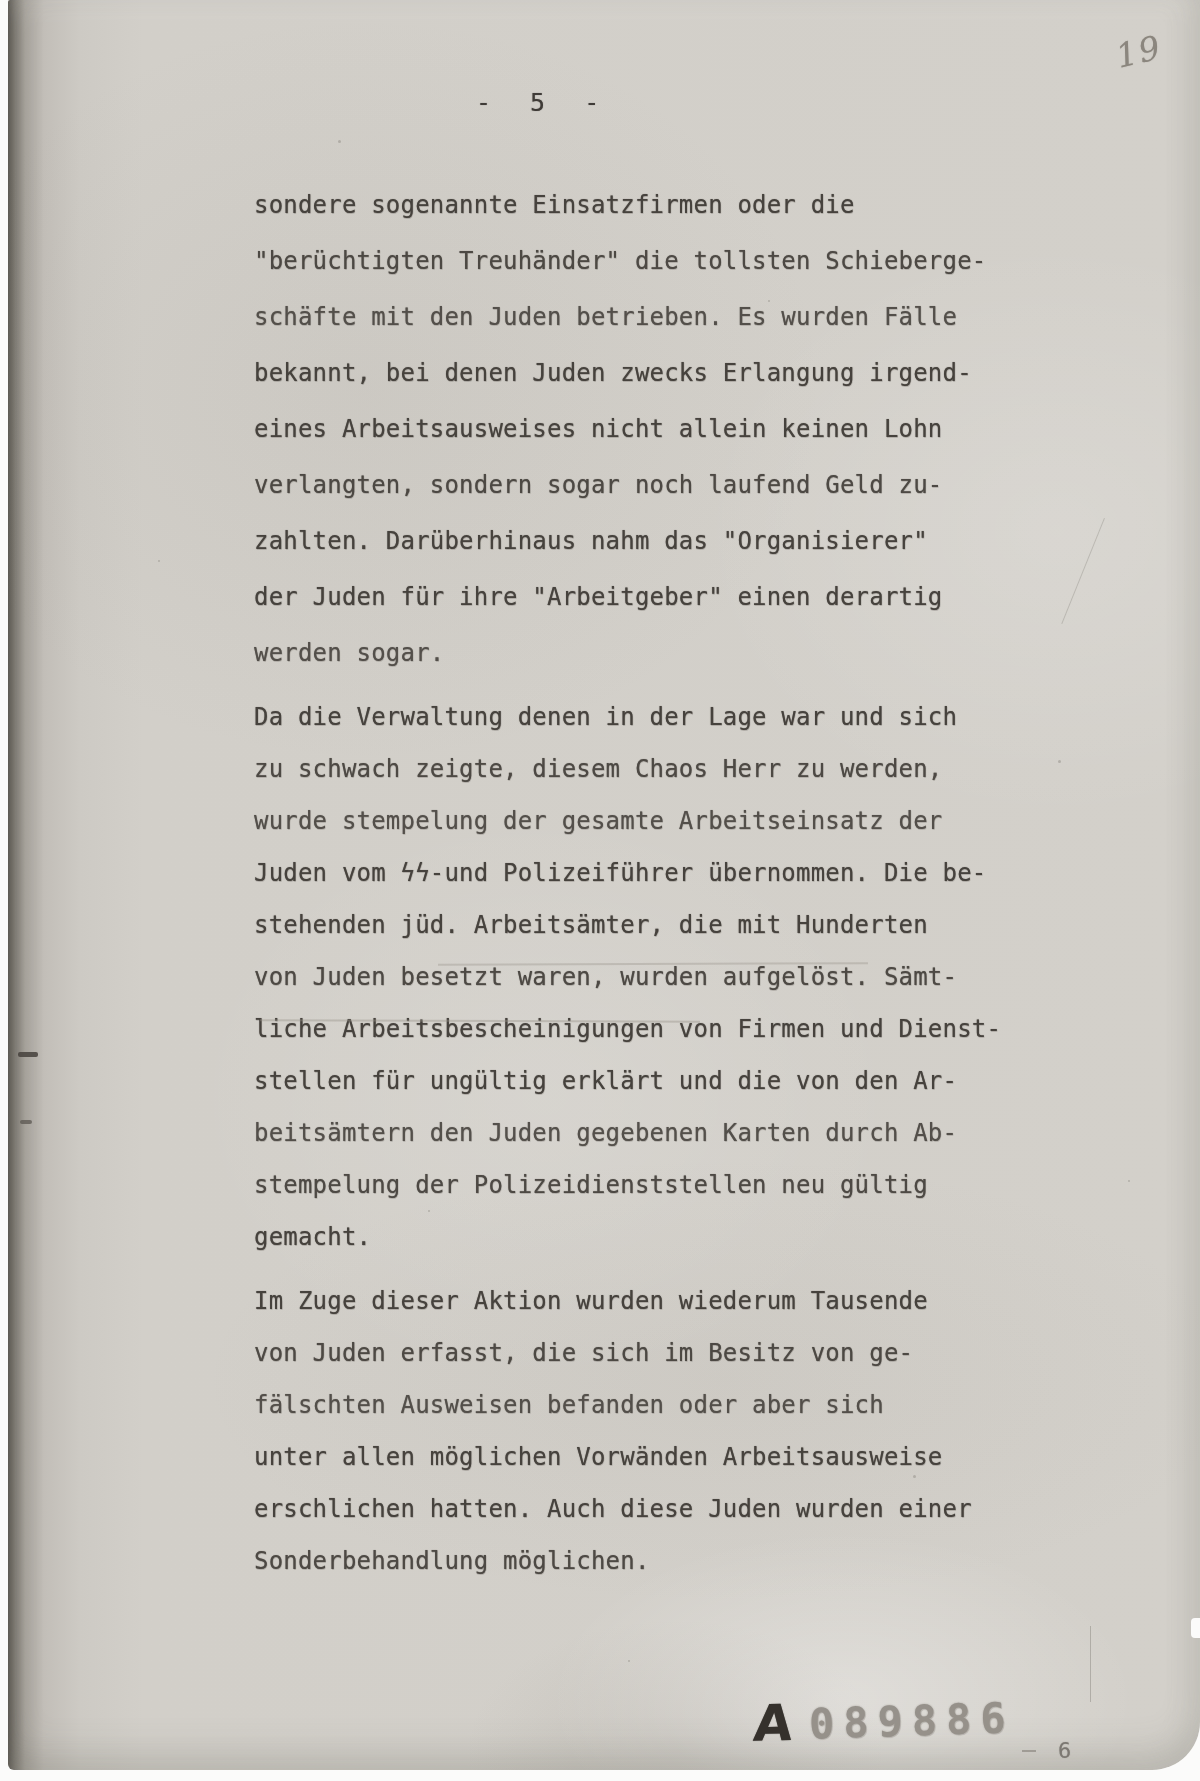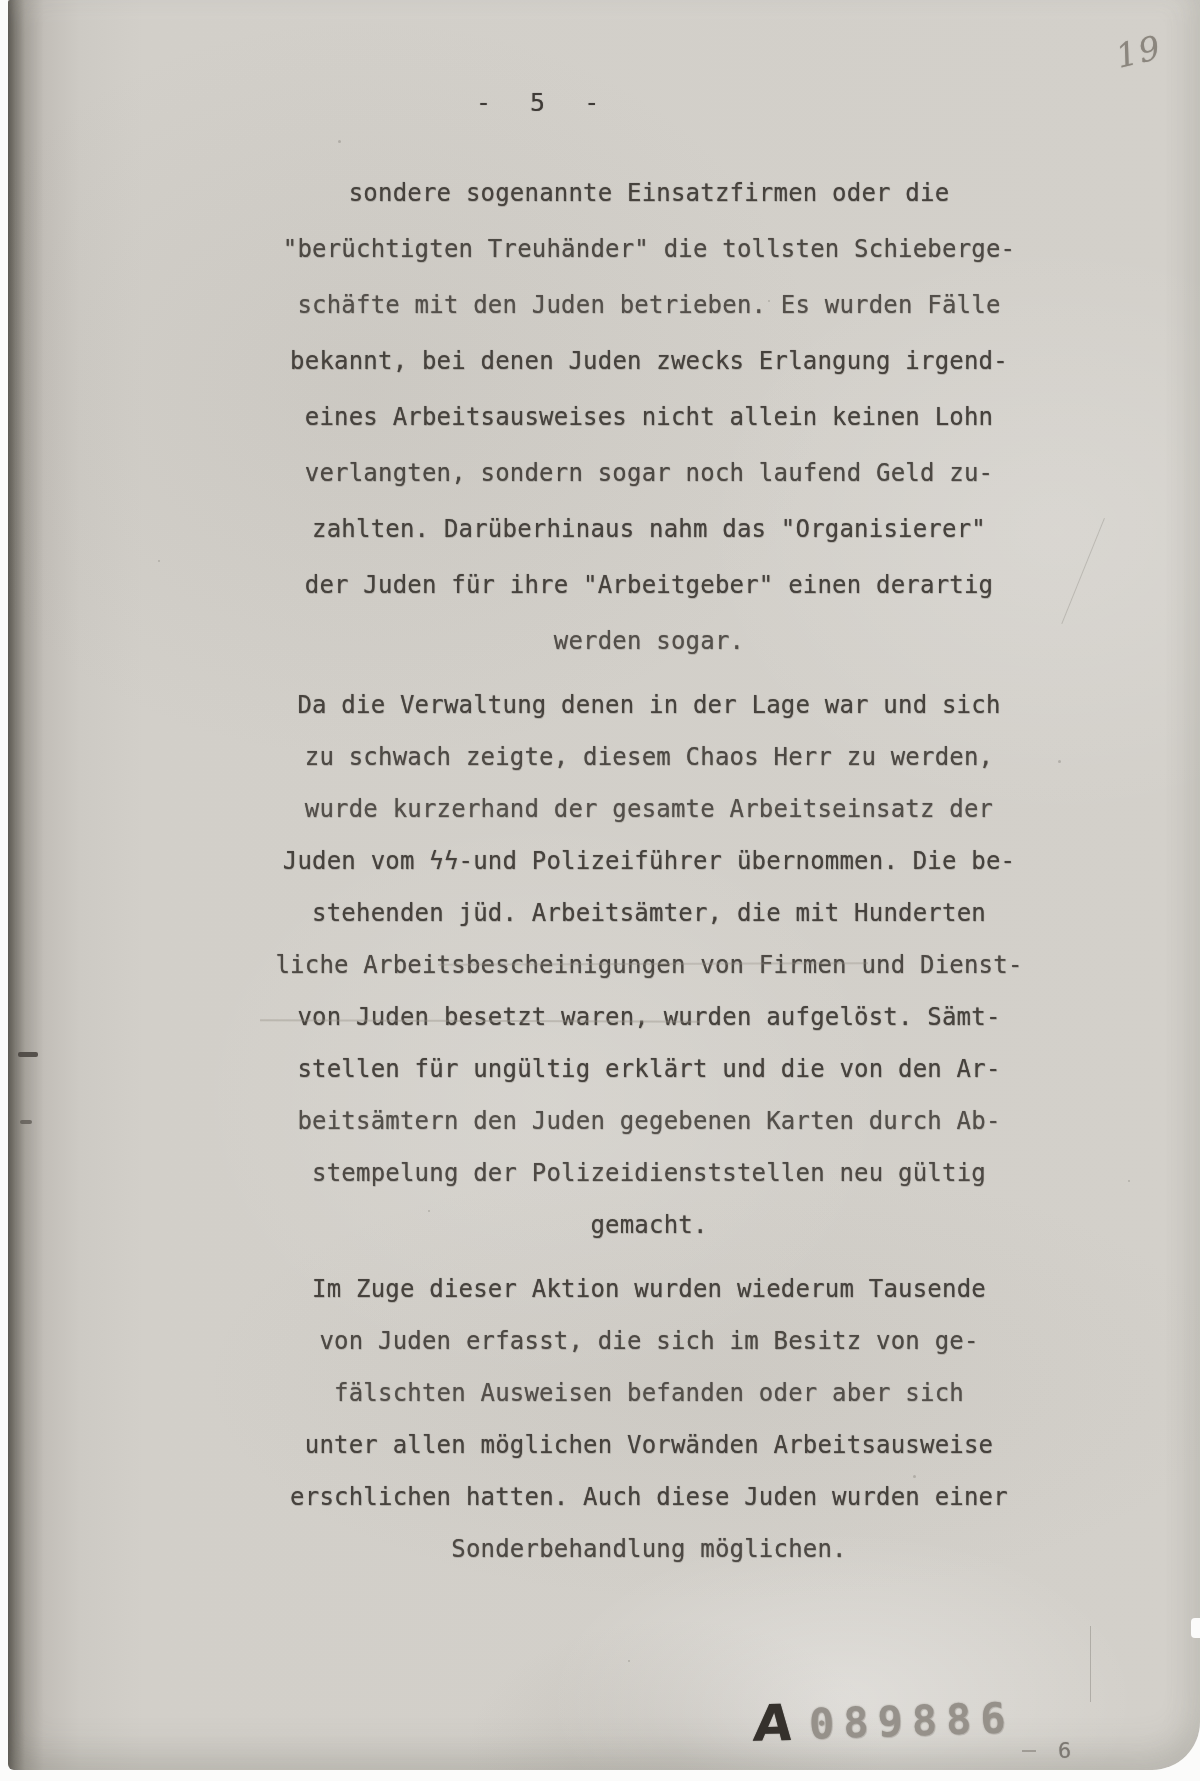--- a/index.html
+++ b/index.html
@@ -16,21 +16,21 @@
       radial-gradient(640px 520px at 30% 22%, rgba(148,143,135,.10), transparent 72%),
       radial-gradient(520px 420px at 45% 62%, rgba(255,255,255,.10), transparent 70%),
       radial-gradient(700px 300px at 60% 78%, rgba(140,134,126,.08), transparent 75%),
       linear-gradient(90deg,#55514b 0px,#7d7972 7px,#a7a39c 17px,#c2beb8 36px,#cdcac4 72px,var(--paper,#d2cfc9) 135px,#d3d0ca 100%);
     box-shadow:
       inset 0 -18px 36px rgba(108,103,95,.16),
       inset -10px -10px 26px rgba(118,113,105,.12),
       inset 0 10px 24px rgba(255,255,255,.10);
   }
   
-  .text-block{position:absolute;left:246px;top:180px;width:790px;color:var(--ink,#46423d);text-align:center;}
+  .text-block{position:absolute;left:246px;top:192px;width:790px;color:var(--ink,#46423d);}
   .para{margin:0;}
   .para + .para{margin-top:38px;}
   .line{font-size:24px;line-height:26px;letter-spacing:.2px;white-space:pre;
         text-shadow:0 0 1px rgba(66,62,57,.6), .5px .5px 0 rgba(66,62,57,.18);}
   .para[data-paragraph="0"] .line{margin-bottom:30px;}
   .para[data-paragraph="1"] .line,
   .para[data-paragraph="2"] .line{margin-bottom:26px;}
   .line:nth-child(3n){opacity:.90;}
   .line:nth-child(4n+2){opacity:.95;}
   
@@ -85,25 +85,25 @@
           <div class="line">bekannt, bei denen Juden zwecks Erlangung irgend-</div>
           <div class="line">eines Arbeitsausweises nicht allein keinen Lohn</div>
           <div class="line">verlangten, sondern sogar noch laufend Geld zu-</div>
           <div class="line">zahlten. Darüberhinaus nahm das "Organisierer"</div>
           <div class="line">der Juden für ihre "Arbeitgeber" einen derartig</div>
           <div class="line">werden sogar.</div>
         </div>
       <div class="para" data-paragraph="1">
           <div class="line">Da die Verwaltung denen in der Lage war und sich</div>
           <div class="line">zu schwach zeigte, diesem Chaos Herr zu werden,</div>
-          <div class="line">wurde kurzerhand der gesamte Arbeitseinsatz der</div>
+          <div class="line">wurde stempelung der gesamte Arbeitseinsatz der</div>
           <div class="line">Juden vom ϟϟ-und Polizeiführer übernommen. Die be-</div>
           <div class="line">stehenden jüd. Arbeitsämter, die mit Hunderten</div>
+          <div class="line">von Juden besetzt waren, wurden aufgelöst. Sämt-</div>
           <div class="line">liche Arbeitsbescheinigungen von Firmen und Dienst-</div>
-          <div class="line">von Juden besetzt waren, wurden aufgelöst. Sämt-</div>
           <div class="line">stellen für ungültig erklärt und die von den Ar-</div>
           <div class="line">beitsämtern den Juden gegebenen Karten durch Ab-</div>
           <div class="line">stempelung der Polizeidienststellen neu gültig</div>
           <div class="line">gemacht.</div>
         </div>
       <div class="para" data-paragraph="2">
           <div class="line">Im Zuge dieser Aktion wurden wiederum Tausende</div>
           <div class="line">von Juden erfasst, die sich im Besitz von ge-</div>
           <div class="line">fälschten Ausweisen befanden oder aber sich</div>
           <div class="line">unter allen möglichen Vorwänden Arbeitsausweise</div>

